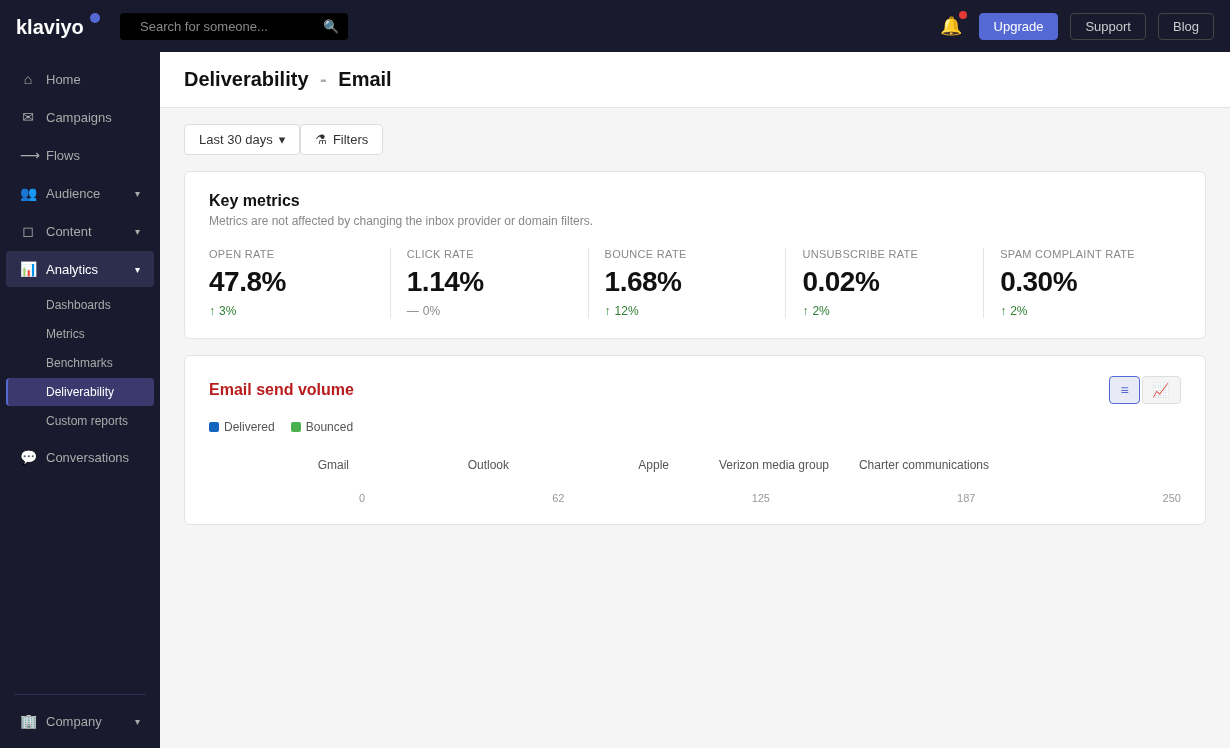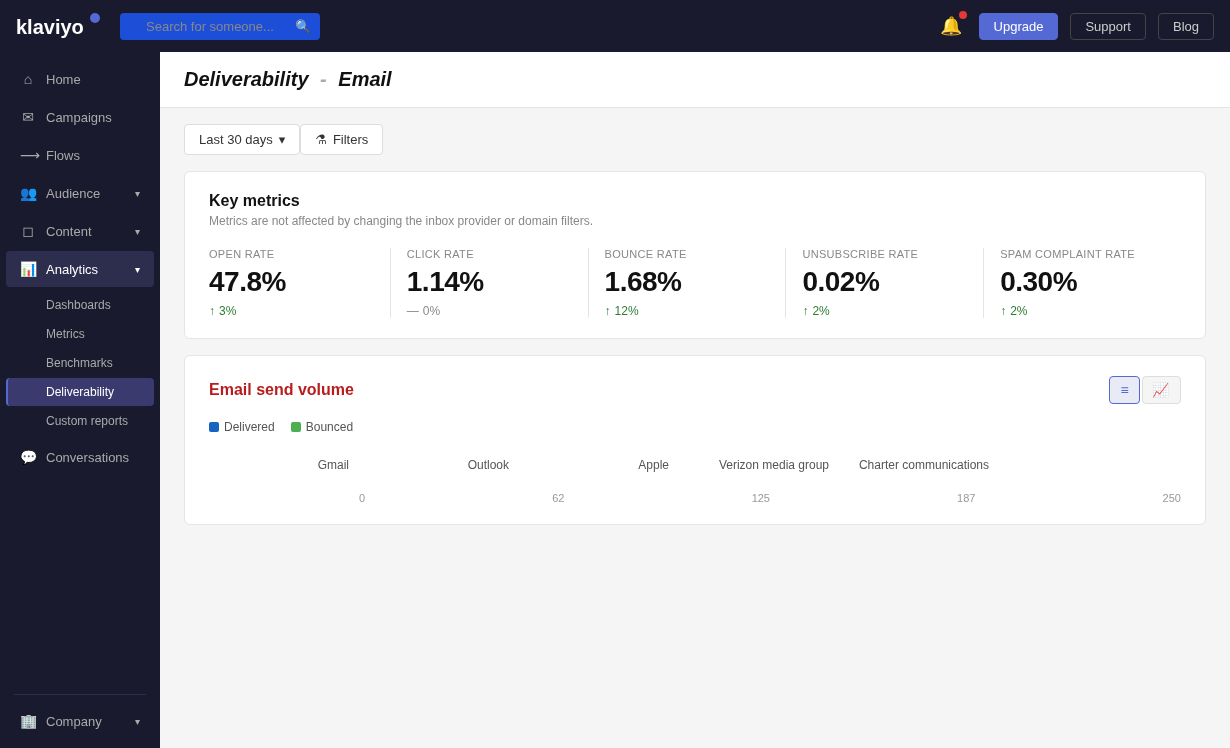--- a/index.html
+++ b/index.html
@@ -4,21 +4,21 @@
   <style>
     * { margin: 0; padding: 0; box-sizing: border-box; }
     body { font-family: -apple-system, BlinkMacSystemFont, 'Segoe UI', sans-serif; background: #f5f5f5; display: flex; flex-direction: column; width: 1230px; height: 748px; overflow: hidden; }
 
     
     .topbar { background: #1a1a2e; height: 52px; display: flex; align-items: center; justify-content: space-between; padding: 0 16px; flex-shrink: 0; }
     .topbar-left { display: flex; align-items: center; gap: 16px; }
     .logo { display: flex; align-items: center; }
     .logo svg { width: 88px; height: 28px; }
     .search-wrapper { position: relative; display: flex; align-items: center; }
-    .search-input { background: #1d4ed8; border: none; border-radius: 4px; color: #ccc; padding: 6px 32px 6px 26px; font-size: 13px; width: 200px; outline: none; }
+    .search-input { background: #000000; border: none; border-radius: 4px; color: #ccc; padding: 6px 32px 6px 20px; font-size: 13px; width: 228px; outline: none; }
     .search-input::placeholder { color: #888; }
     .search-icon-wrap { position: absolute; right: 8px; color: #888; font-size: 13px; }
     .topbar-right { display: flex; align-items: center; gap: 12px; }
     .topbar-btn { background: none; border: 1px solid #444; border-radius: 4px; color: #ccc; padding: 5px 14px; font-size: 13px; cursor: pointer; }
     .topbar-btn.primary { background: #5469d4; border-color: #5469d4; color: white; }
     .notif-btn { background: none; border: none; color: #ccc; font-size: 18px; cursor: pointer; padding: 4px; position: relative; }
     .notif-badge { position: absolute; top: 0; right: 0; background: #e53935; border-radius: 50%; width: 8px; height: 8px; }
 
     
     .main-layout { display: flex; flex: 1; overflow: hidden; }
@@ -34,21 +34,21 @@
     .analytics-item .icon { font-size: 14px; width: 16px; text-align: center; }
     .chevron { font-size: 10px; margin-left: auto; }
     .sidebar-divider { height: 1px; background: #2d2d4e; margin: 8px 14px; }
     .sidebar-bottom { margin-top: auto; }
 
     
     .content { flex: 1; overflow-y: auto; background: #f5f5f5; padding: 0; }
 
     
     .page-header { background: #fff; padding: 16px 24px; border-bottom: 1px solid #e5e5e5; display: flex; align-items: center; }
-    .page-title { font-size: 20px; font-weight: 600; color: #111; font-style: italic; }
+    .page-title { font-size: 20px; font-weight: 600; color: #111; }
     .page-title-sep { color: #aaa; margin: 0 6px; }
 
     
     .controls-bar { padding: 16px 24px; display: flex; align-items: center; gap: 0; }
     .date-picker { display: flex; align-items: center; gap: 6px; background: #fff; border: 1px solid #ddd; border-radius: 4px; padding: 7px 14px; font-size: 13px; color: #333; cursor: pointer; }
     .filter-btn { display: flex; align-items: center; gap: 6px; background: #fff; border: 1px solid #ddd; border-radius: 4px; padding: 7px 14px; font-size: 13px; color: #333; cursor: pointer; }
 
     
     .card { background: #fff; border-radius: 6px; border: 1px solid #e5e5e5; margin: 0 24px 16px; padding: 20px 24px; }
 

